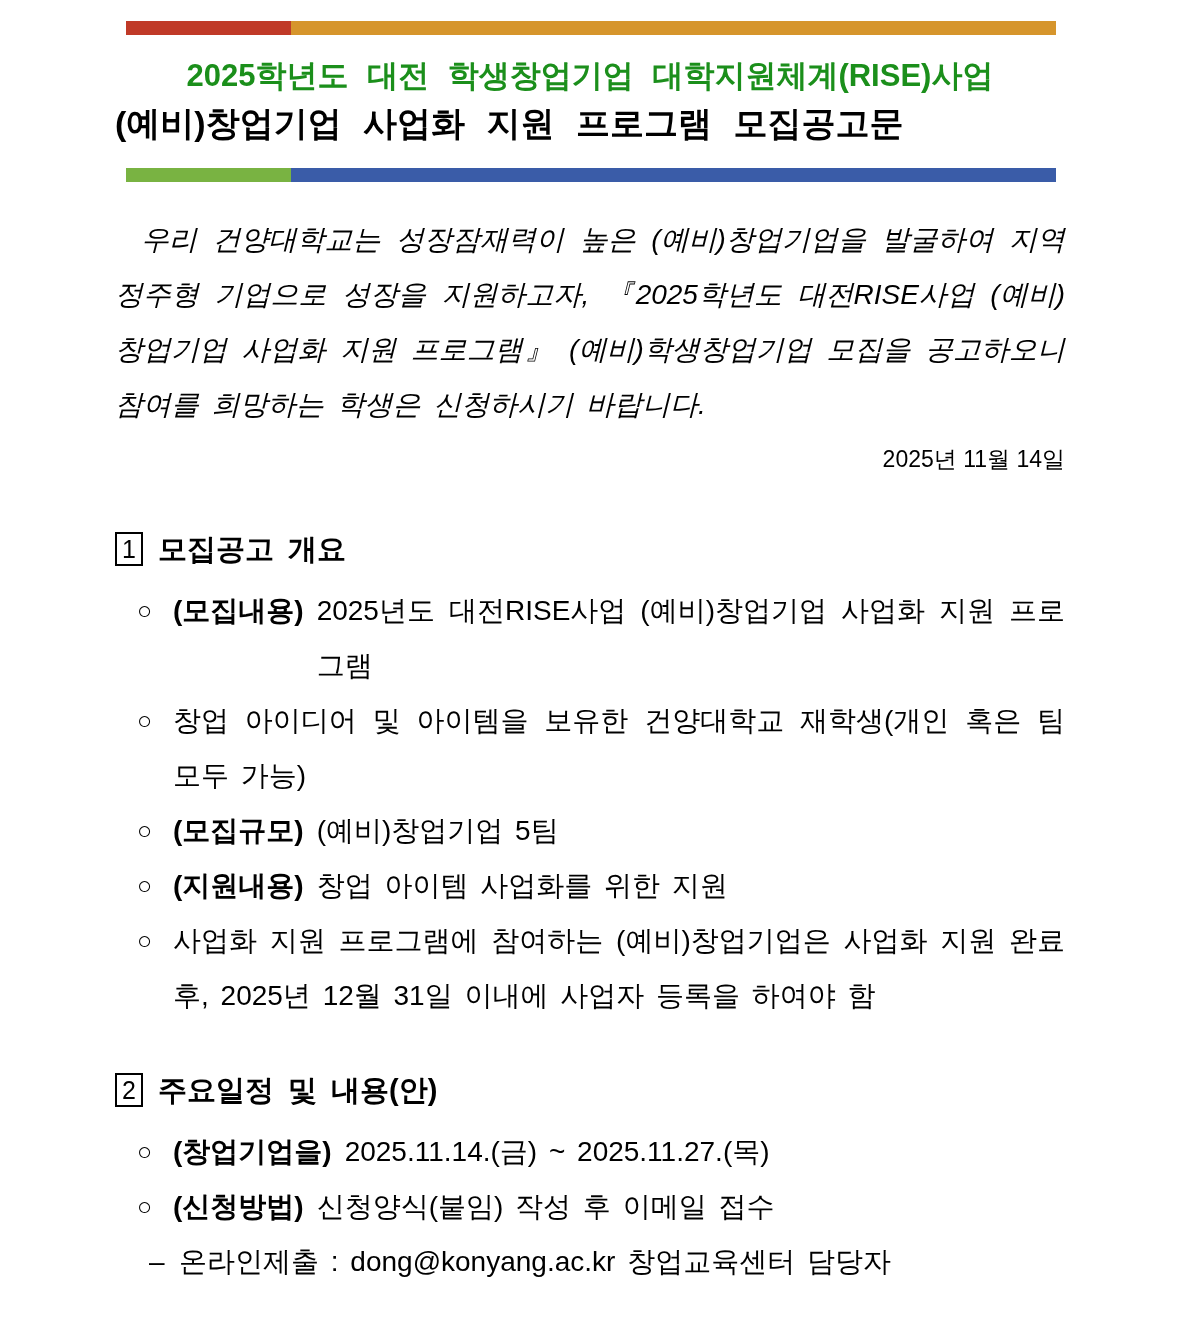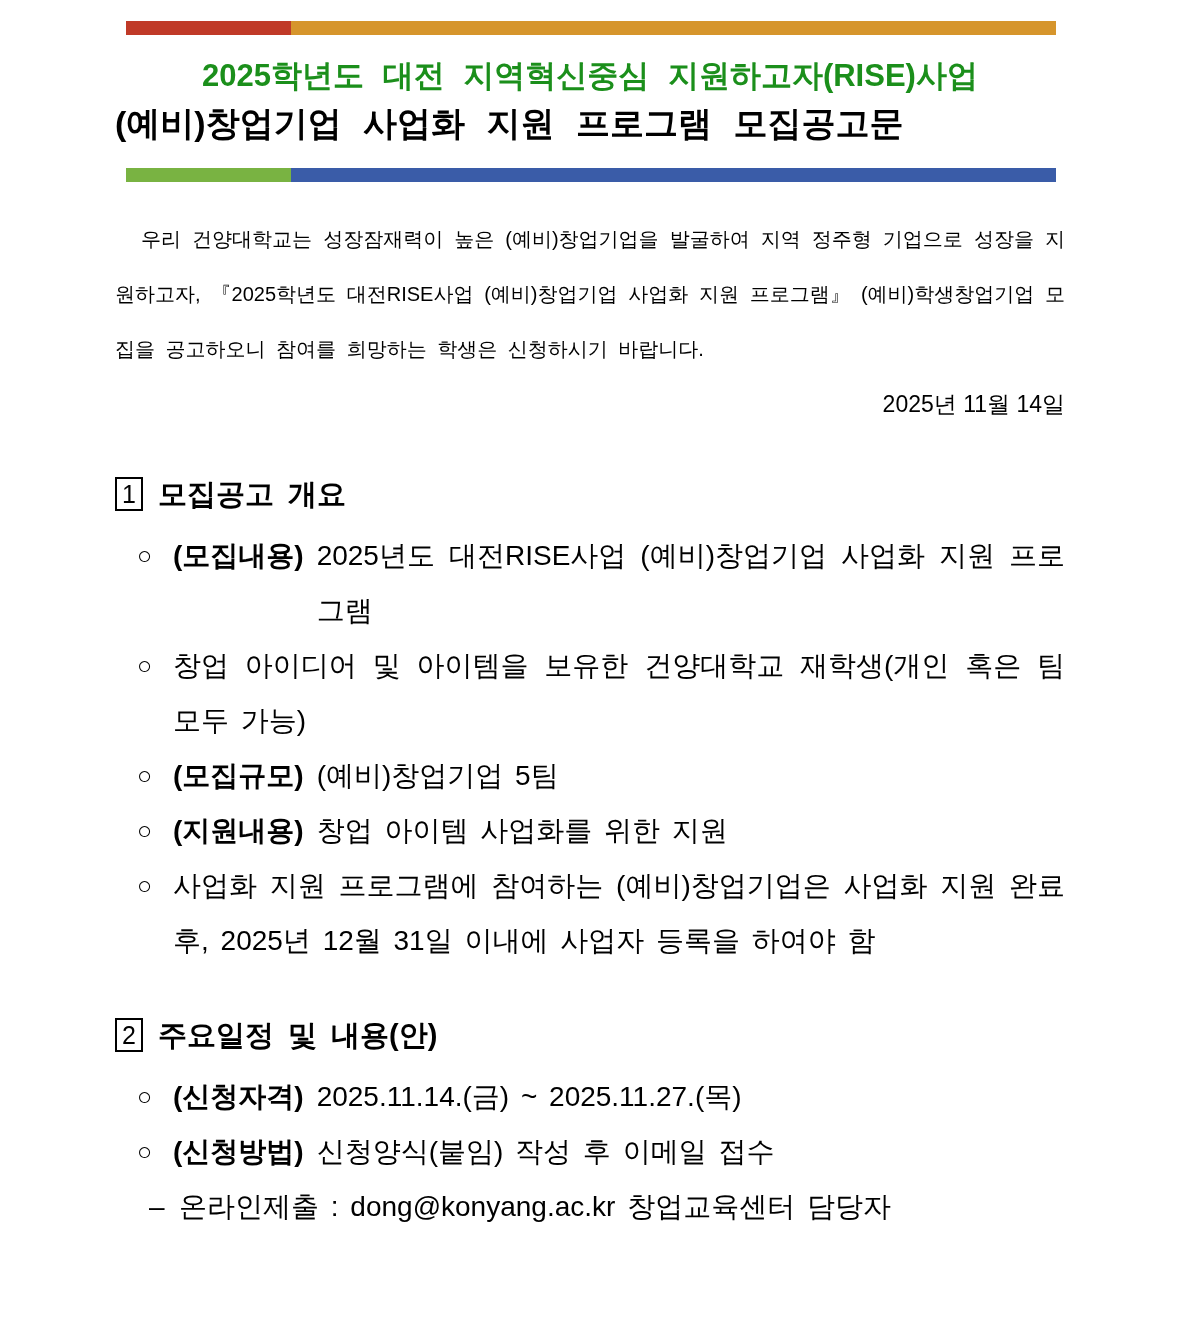--- a/index.html
+++ b/index.html
@@ -50,25 +50,26 @@
     font-weight: 700;
     text-align: left;
     word-spacing: 12px;
     color: #000000;
   }
   .divider-bar { margin-top: 25px; }
 
   
   .intro {
     margin: 30px 0 0 0;
-    font-size: 20px;
+    font-size: 28px;
     line-height: 55px;
     text-align: justify;
     text-indent: 26px;
     word-spacing: 5px;
+    font-style: italic;
   }
   .date-line {
     margin: 0;
     font-size: 23px;
     line-height: 55px;
     text-align: right;
   }
 
   
   .section { margin-top: 40px; }
@@ -121,21 +122,21 @@
 </head>
 <body>
 
 <div class="page">
 
   <div class="bar top-bar">
     <div class="seg-left"></div>
     <div class="seg-right"></div>
   </div>
 
-  <h1 class="title-green">2025학년도 대전 지역혁신중심 지원하고자(RISE)사업</h1>
+  <h1 class="title-green">2025학년도 대전 학생창업기업 대학지원체계(RISE)사업</h1>
   <h2 class="title-black">(예비)창업기업 사업화 지원 프로그램 모집공고문</h2>
 
   <div class="bar divider-bar">
     <div class="seg-left"></div>
     <div class="seg-right"></div>
   </div>
 
   <p class="intro">우리 건양대학교는 성장잠재력이 높은 (예비)창업기업을 발굴하여 지역 정주형 기업으로 성장을 지원하고자, 『2025학년도 대전RISE사업 (예비)창업기업 사업화 지원 프로그램』 (예비)학생창업기업 모집을 공고하오니 참여를 희망하는 학생은 신청하시기 바랍니다.</p>
   <p class="date-line">2025년 11월 14일</p>
 
@@ -172,21 +173,21 @@
   </div>
 
   <div class="section section-2">
     <div class="section-header">
       <span class="boxnum">2</span>
       <span class="section-title">주요일정 및 내용(안)</span>
     </div>
     <div class="items">
       <div class="item">
         <span class="bullet">○</span>
-        <span class="label">(신청자격)</span>
+        <span class="label">(창업기업을)</span>
         <span class="text">2025.11.14.(금) ~ 2025.11.27.(목)</span>
       </div>
       <div class="item">
         <span class="bullet">○</span>
         <span class="label">(신청방법)</span>
         <span class="text">신청양식(붙임) 작성 후 이메일 접수</span>
       </div>
       <div class="item dash-item">
         <span class="bullet">–</span>
         <span class="text">온라인제출 : dong@konyang.ac.kr 창업교육센터 담당자</span>

